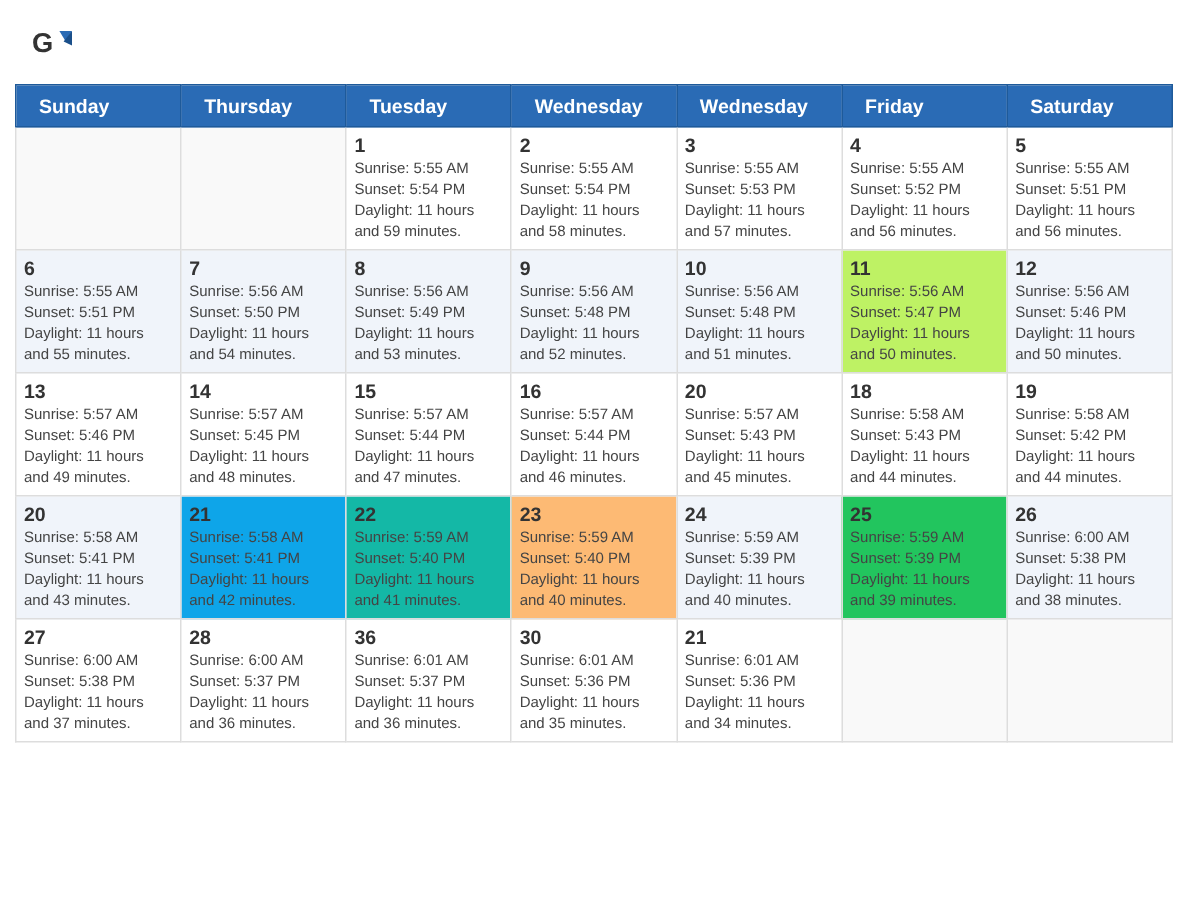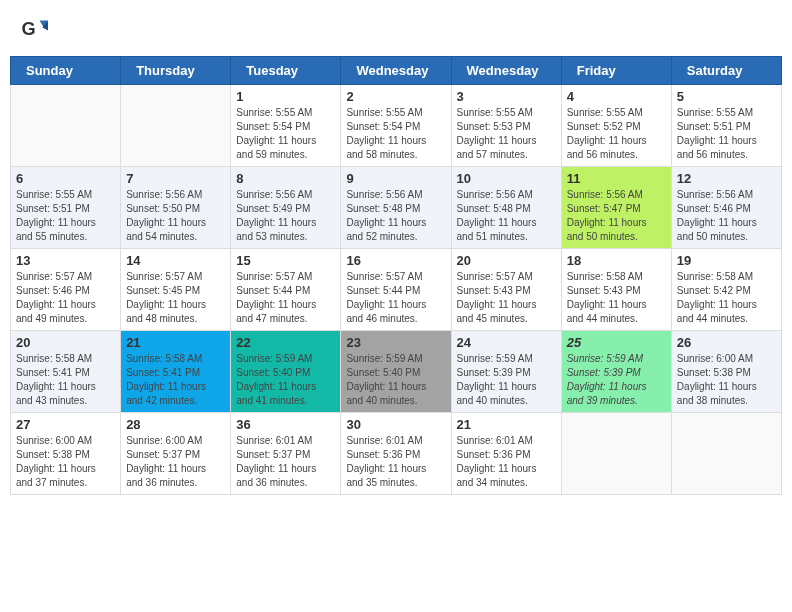--- a/index.html
+++ b/index.html
@@ -257,33 +257,33 @@
           <div class="day-info" style="white-space: pre-line;">Sunrise: 5:58 AM
 Sunset: 5:41 PM
 Daylight: 11 hours and 42 minutes.</div>
         </td>
         <td style="background-color: #14b8a6;">
           <span class="day-number">22</span>
           <div class="day-info" style="white-space: pre-line;">Sunrise: 5:59 AM
 Sunset: 5:40 PM
 Daylight: 11 hours and 41 minutes.</div>
         </td>
-        <td style="background-color: #a3a3a3;">
+        <td style="background-color: #fdba74;">
           <span class="day-number">23</span>
           <div class="day-info" style="white-space: pre-line;">Sunrise: 5:59 AM
 Sunset: 5:40 PM
 Daylight: 11 hours and 40 minutes.</div>
         </td>
         <td style="background-color: rgb(240, 244, 250);">
           <span class="day-number">24</span>
           <div class="day-info" style="white-space: pre-line;">Sunrise: 5:59 AM
 Sunset: 5:39 PM
 Daylight: 11 hours and 40 minutes.</div>
         </td>
-        <td style="background-color: #86efac; font-style: italic;">
+        <td style="background-color: #22c55e;">
           <span class="day-number">25</span>
           <div class="day-info" style="white-space: pre-line;">Sunrise: 5:59 AM
 Sunset: 5:39 PM
 Daylight: 11 hours and 39 minutes.</div>
         </td>
         <td style="background-color: rgb(240, 244, 250); margin-left: 32px;">
           <span class="day-number">26</span>
           <div class="day-info" style="white-space: pre-line;">Sunrise: 6:00 AM
 Sunset: 5:38 PM
 Daylight: 11 hours and 38 minutes.</div>

